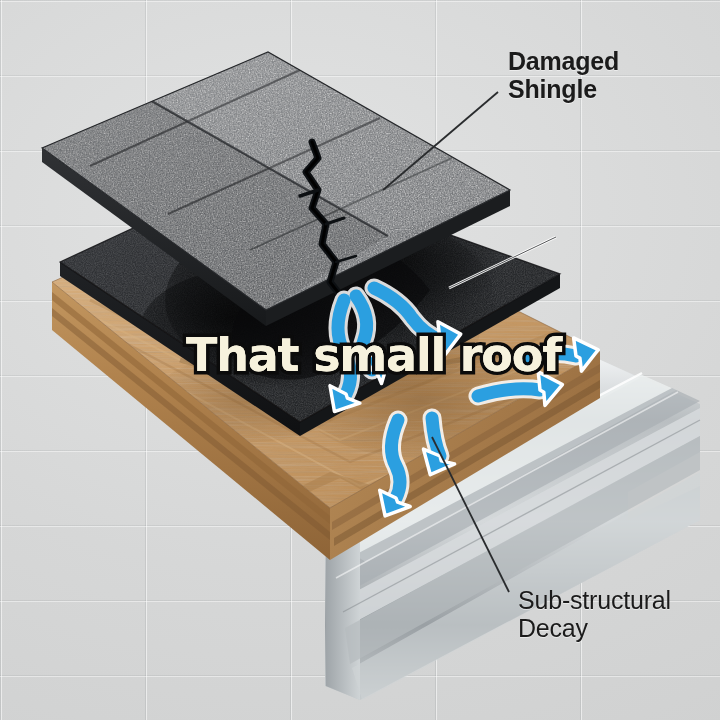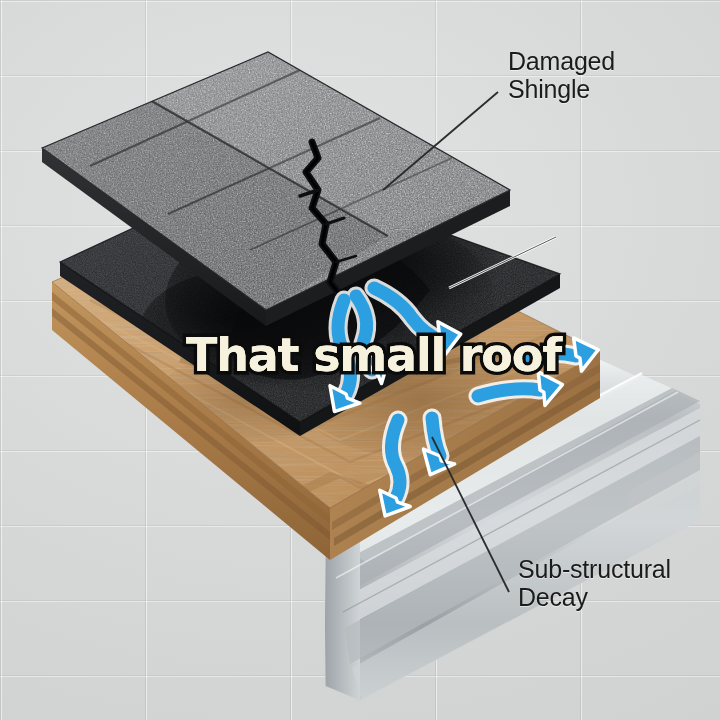--- a/index.html
+++ b/index.html
@@ -50,23 +50,23 @@
   .callout {
     position: absolute;
     color: #1b1b1b;
     font-size: 25px;
     line-height: 1.12;
     font-weight: 400;
     letter-spacing: -0.2px;
     white-space: pre-line;
     text-shadow: 0 1px 0 rgba(255,255,255,0.5);
   }
-  #callout-shingle { left: 508px; top: 47px; }
+  #callout-shingle { left: 508px; top: 47px; font-weight: bold; }
   #callout-water   { left: 565px; top: 192px; }
-  #callout-decay   { left: 518px; top: 555px; }
+  #callout-decay   { left: 518px; top: 586px; }
 
   
   #headline {
     position: absolute;
     left: 186px;
     top: 328px;
     font-size: 46px;
     font-weight: 700;
     letter-spacing: -1.2px;
     color: #f7f2dd;

